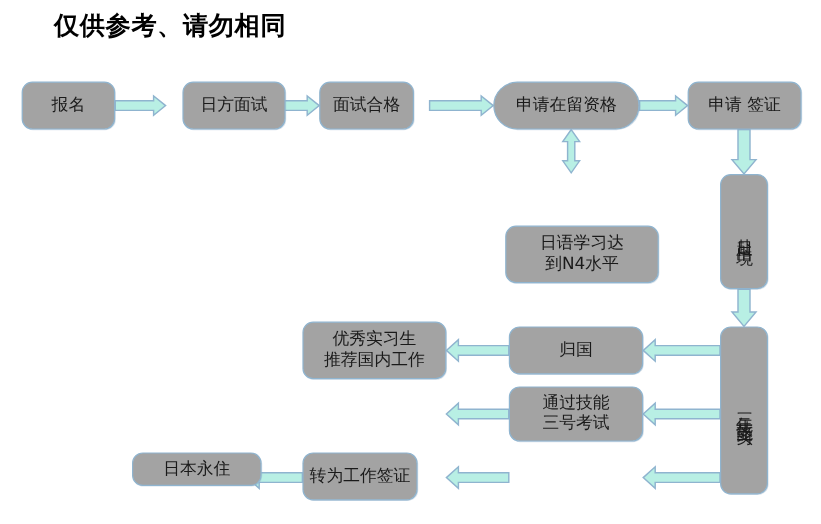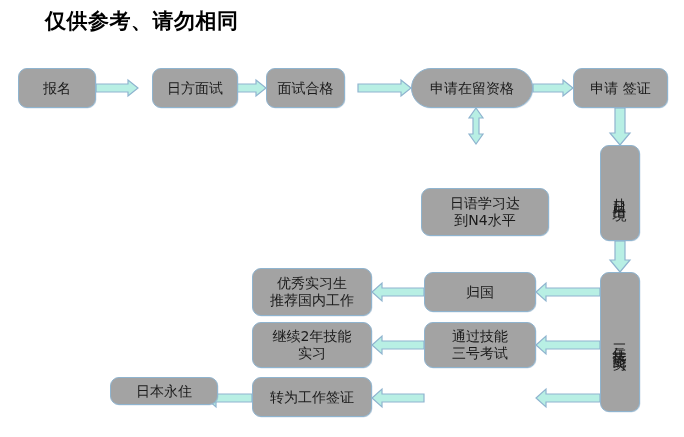--- a/index.html
+++ b/index.html
@@ -113,19 +113,17 @@
 
   <div class="node vert" style="left:600px; top:145px; width:40px; height:96px;">赴日出境</div>
   <div class="node vert" style="left:600px; top:272px; width:40px; height:140px;">三年技能实习</div>
 
   <div class="node" style="left:424px; top:272px; width:112px; height:40px;">归国</div>
   <div class="node" style="left:252px; top:268px; width:120px; height:48px;">优秀实习生
 推荐国内工作</div>
 
   <div class="node" style="left:424px; top:322px; width:112px; height:46px;">通过技能
 三号考试</div>
-  <div class="node" style="left:252px; top:322px; width:120px; height:46px;">继续2年技能
-实习</div>
 
-  <div class="node" style="left:252px; top:377px; width:120px; height:40px;text-align:right;">转为工作签证</div>
+  <div class="node" style="left:252px; top:377px; width:96px; height:40px;text-align:right;">转为工作签证</div>
   <div class="node" style="left:110px;  top:377px; width:108px; height:28px;">日本永住</div>
 
 </div>
 
 </body></html>

